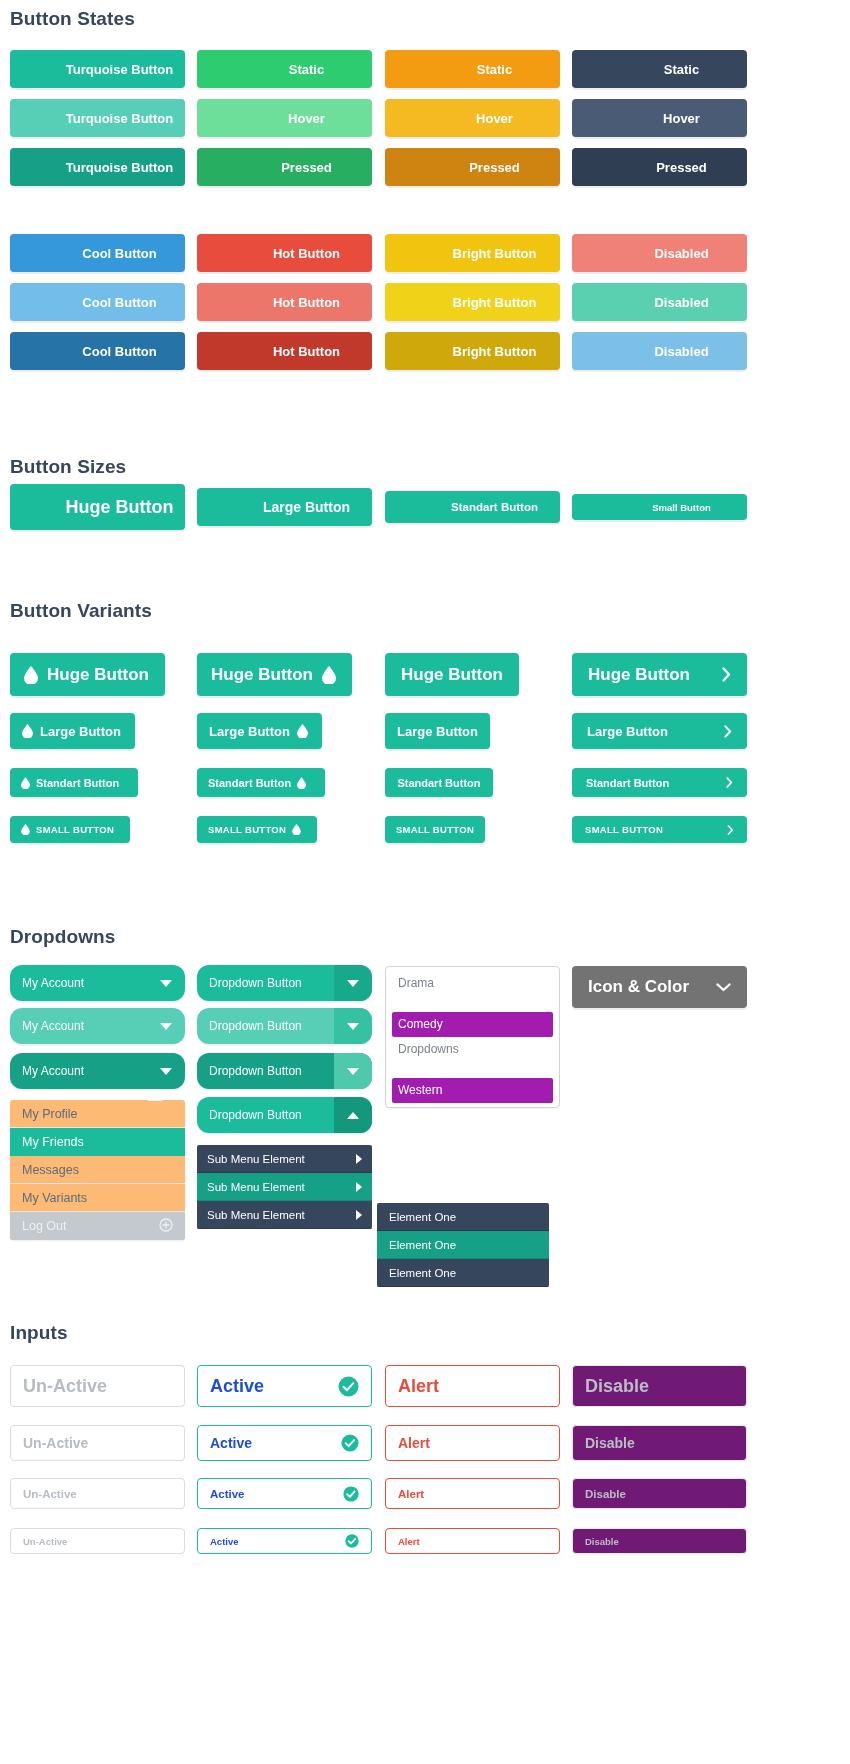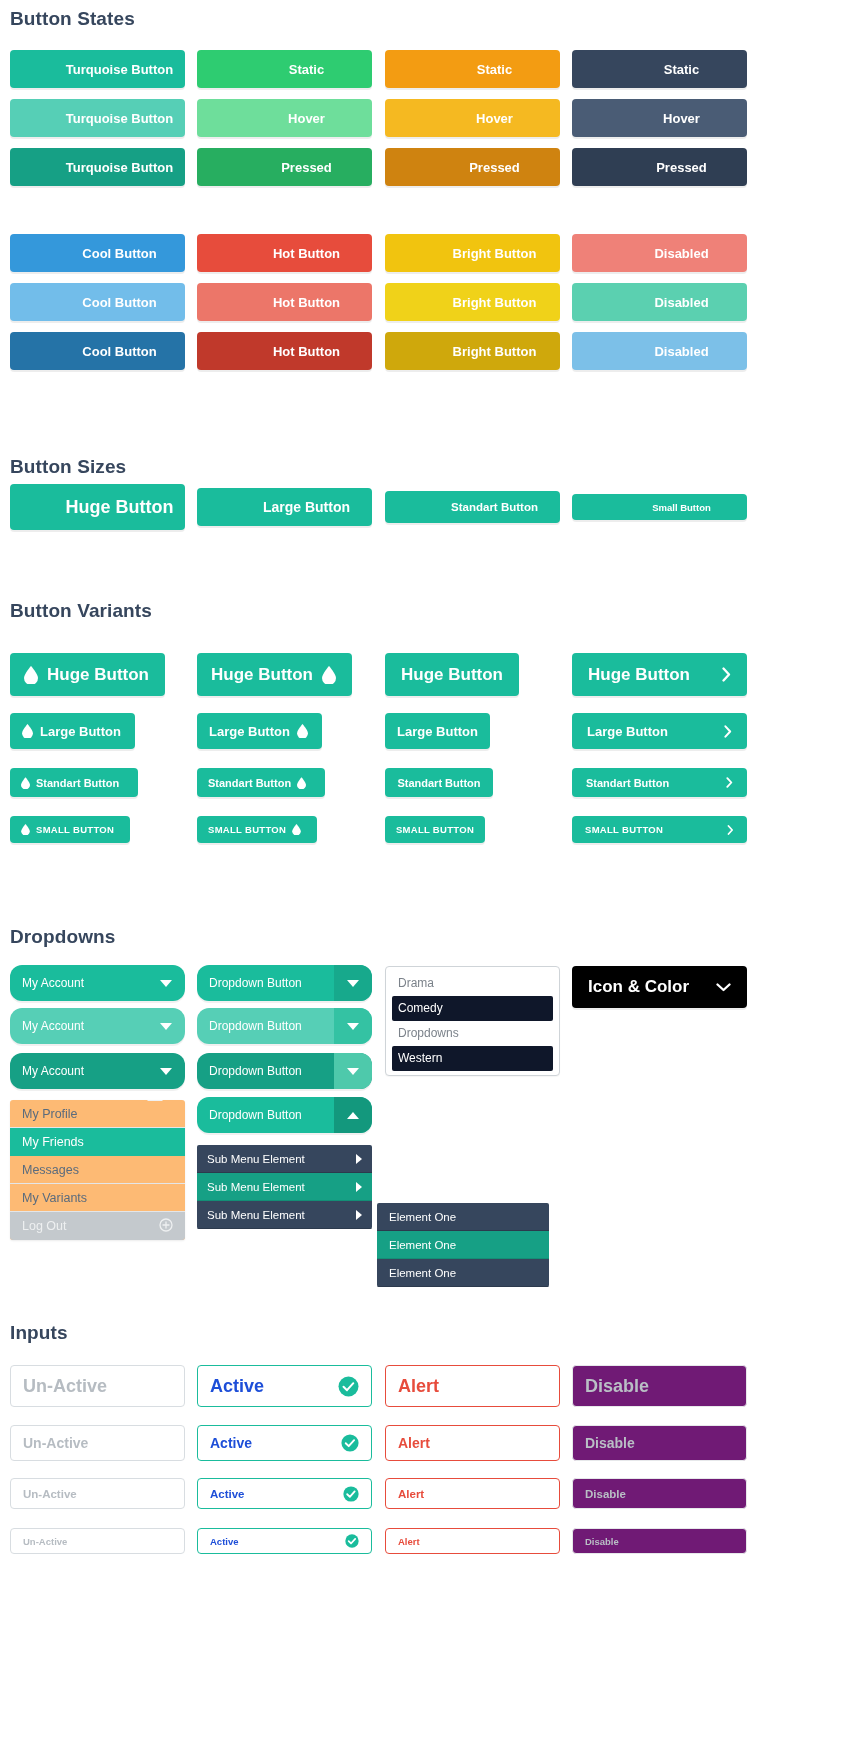--- a/index.html
+++ b/index.html
@@ -141,28 +141,28 @@
   .listbox {
     position: absolute;
     width: 175px;
     background: #fff;
     border: 1px solid #cfd4d8;
     border-radius: 4px;
     padding: 4px 6px;
     box-shadow: 0 1px 1px rgba(0,0,0,0.04);
   }
   .list-opt { height: 25px; line-height: 25px; padding: 0 6px; font-size: 12px; color: #7b828a; cursor: pointer; border-radius: 2px; }
-  .list-opt.sel { background: #0f172a; color: #fff; }
+  .list-opt.sel { background: #a21caf; color: #fff; margin-top: 16px; }
 
   
   .iconcolor {
     position: absolute;
     display: flex; align-items: center; justify-content: space-between;
     width: 175px; height: 42px; padding: 0 16px;
-    background: #000000; color: #fff;
+    background: #737373; color: #fff;
     border-radius: 4px; font-size: 17px; font-weight: bold;
     cursor: pointer; box-shadow: 0 2px 0 rgba(0,0,0,0.07);
   }
 
   
   .inp {
     position: absolute;
     display: flex; align-items: center; justify-content: space-between;
     width: 175px;
     background: #fff;

